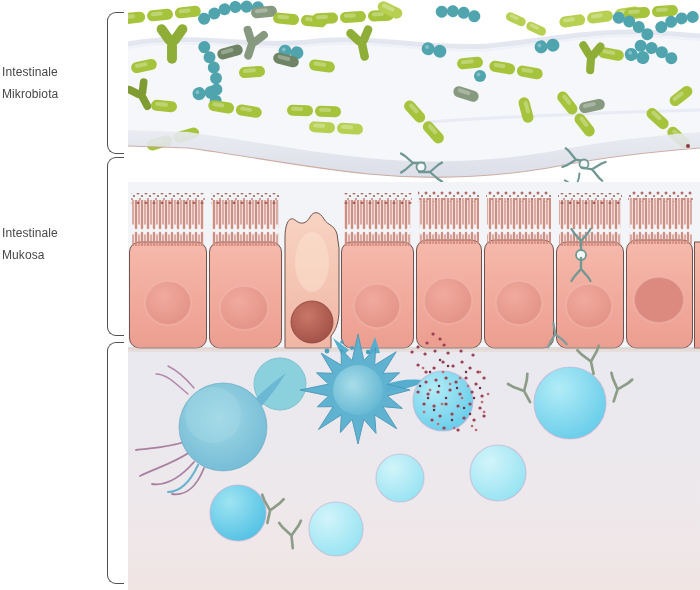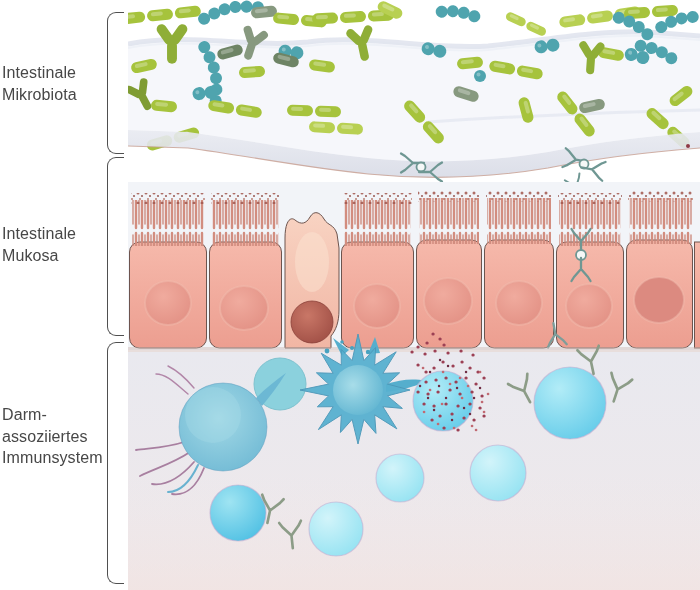--- a/index.html
+++ b/index.html
@@ -1,37 +1,34 @@
 <!DOCTYPE html>
 <html><head>
 <meta charset="utf-8">
 <style>
   html,body{margin:0;padding:0;background:#ffffff;}
   .canvas{position:relative;width:700px;height:590px;background:#ffffff;overflow:hidden;
           font-family:"Liberation Sans", sans-serif;}
-  .side-label{position:absolute;left:2px;color:#474747;font-size:16px;line-height:21.5px;
+  .side-label{position:absolute;left:2px;color:#474747;font-size:12px;line-height:21.5px;
           white-space:pre-line;letter-spacing:.1px;}
   .bracket{position:absolute;left:107px;width:17px;border:1.6px solid #4f4f4f;border-right:none;
           border-radius:9px 0 0 9px;box-sizing:border-box;}
   #label-1{top:62px;}  #label-2{top:223px;}  #label-3{top:404px;}
   #bracket-1{top:12px;height:142px;} #bracket-2{top:157px;height:179px;} #bracket-3{top:342px;height:242px;}
   svg.art{position:absolute;left:128px;top:0;}
 </style>
 </head>
 <body>
 
 <div class="canvas">
 
   <div class="side-label" id="label-1">Intestinale
 Mikrobiota</div>
   <div class="side-label" id="label-2">Intestinale
 Mukosa</div>
-  <div class="side-label" id="label-3">Darm-
-assoziiertes
-Immunsystem</div>
 
   <div class="bracket" id="bracket-1"></div>
   <div class="bracket" id="bracket-2"></div>
   <div class="bracket" id="bracket-3"></div>
 
   <svg class="art" width="572" height="590" viewBox="0 0 572 590">
     <defs>
       <linearGradient id="cellG" x1="0" y1="0" x2="0" y2="1">
         <stop offset="0" stop-color="#f6b9ab"></stop>
           <stop offset="1" stop-color="#ec9e90"></stop>

